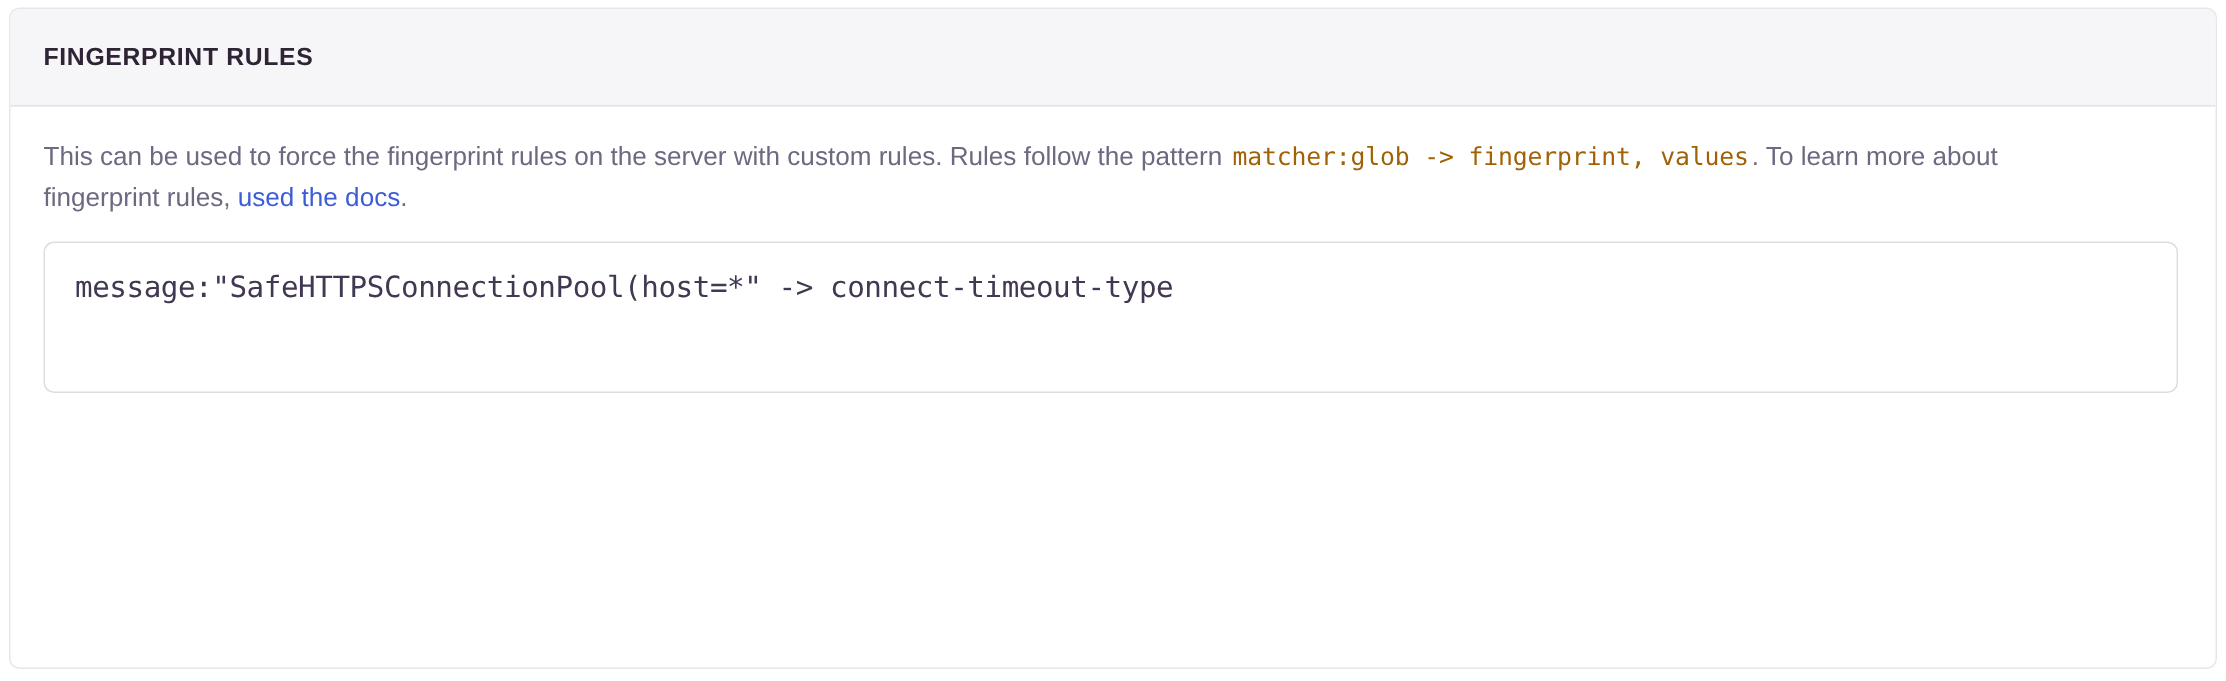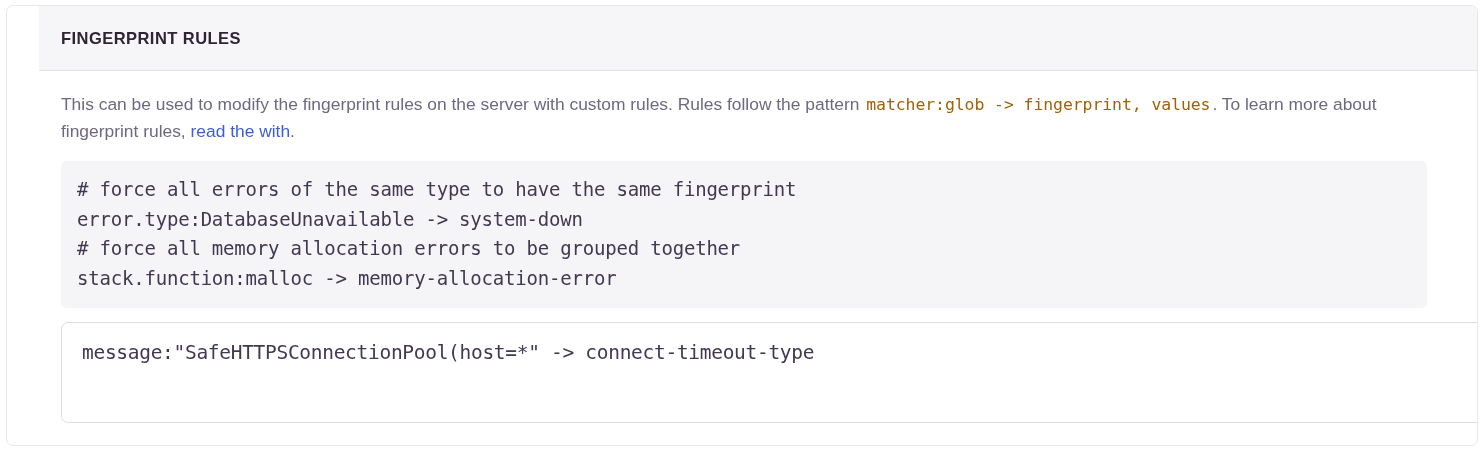--- a/index.html
+++ b/index.html
@@ -18,21 +18,20 @@
     position: absolute;
     left: 6px;
     top: 5px;
     width: 1472px;
     height: 441px;
     box-sizing: border-box;
     background: #ffffff;
     border: 1px solid #e7e6ea;
     border-radius: 7px;
     overflow: hidden;
-    padding-left: 32px;
   }
 
   .panel-header {
     height: 65px;
     box-sizing: border-box;
     background: #f6f6f8;
     border-bottom: 1px solid #e3e2e7;
     display: flex;
     align-items: center;
     padding: 0 22px;
@@ -112,23 +111,19 @@
 <body>
 
 <div class="panel">
 
   <div class="panel-header">
     <div class="panel-title">FINGERPRINT RULES</div>
   </div>
 
   <div class="panel-body">
 
-    <p class="description"><span>This can be used to modify the fingerprint rules on the server with custom rules. Rules follow the pattern </span><code class="inline-code">matcher:glob -&gt; fingerprint, values</code><span>. To learn more about fingerprint rules, </span><a class="doc-link" href="#">read the with</a><span>.</span></p>
+    <p class="description"><span>This can be used to force the fingerprint rules on the server with custom rules. Rules follow the pattern </span><code class="inline-code">matcher:glob -&gt; fingerprint, values</code><span>. To learn more about fingerprint rules, </span><a class="doc-link" href="#">used the docs</a><span>.</span></p>
 
-    <pre class="code-block"># force all errors of the same type to have the same fingerprint
-error.type:DatabaseUnavailable -&gt; system-down
-# force all memory allocation errors to be grouped together
-stack.function:malloc -&gt; memory-allocation-error</pre>
 
     <textarea class="rules-input" spellcheck="false" placeholder="matcher:glob -&gt; fingerprint, values" style="">message:"SafeHTTPSConnectionPool(host=*" -&gt; connect-timeout-type</textarea>
 
   </div>
 </div>
 
 </body></html>

